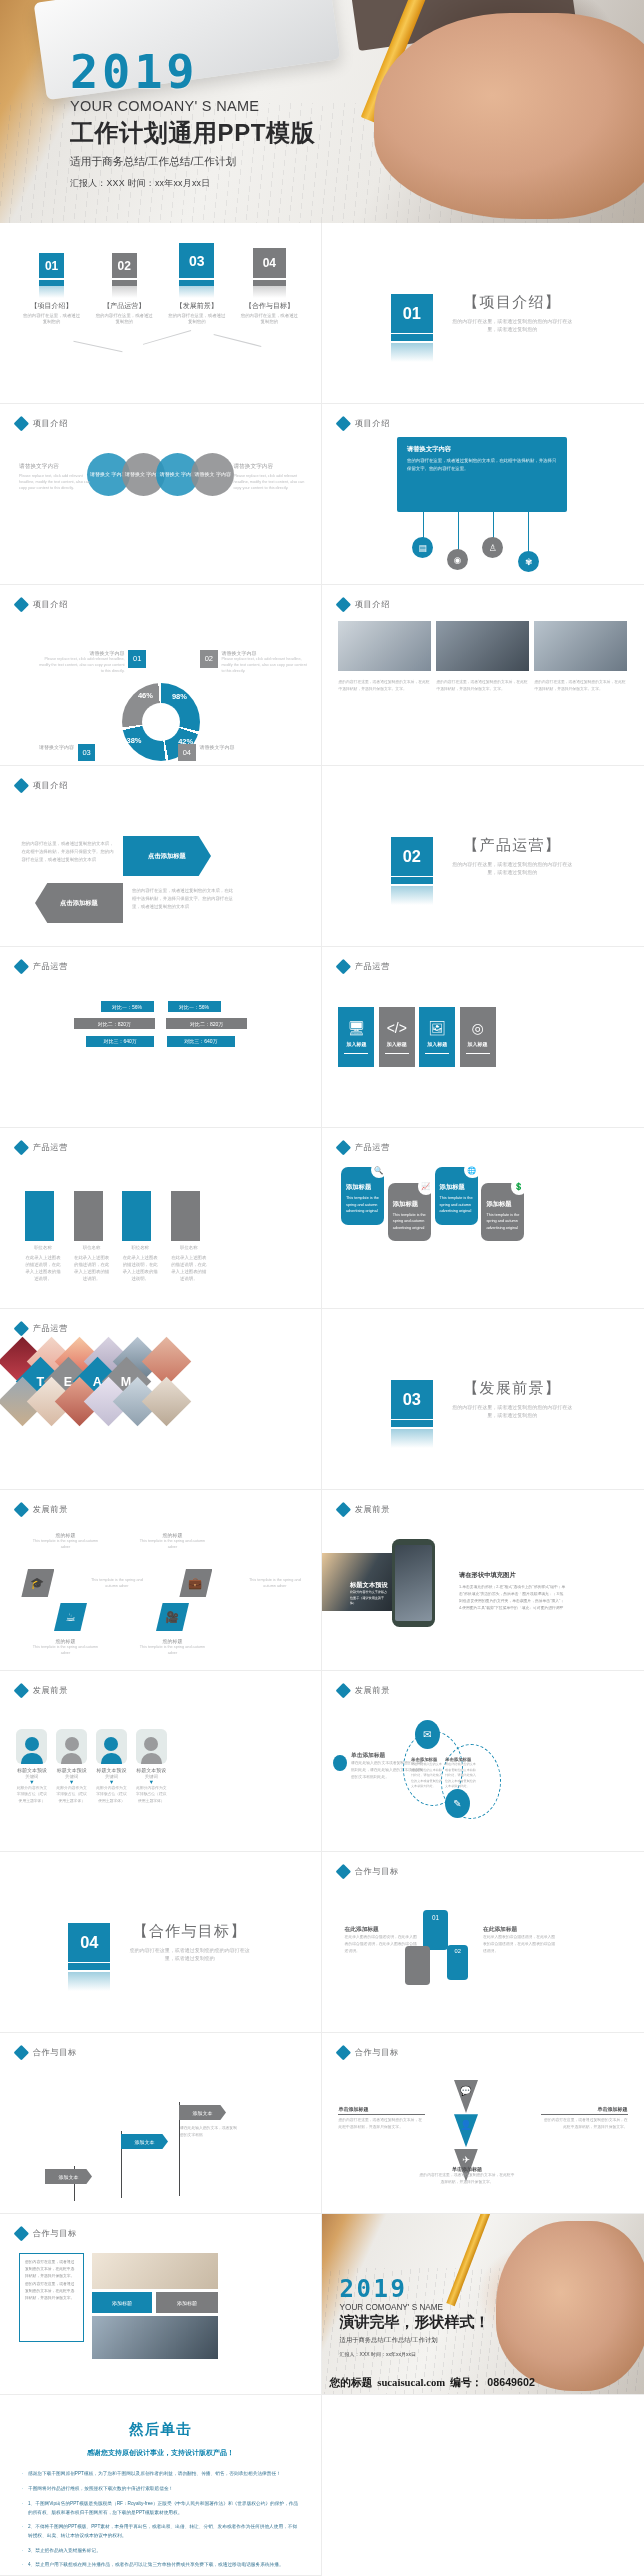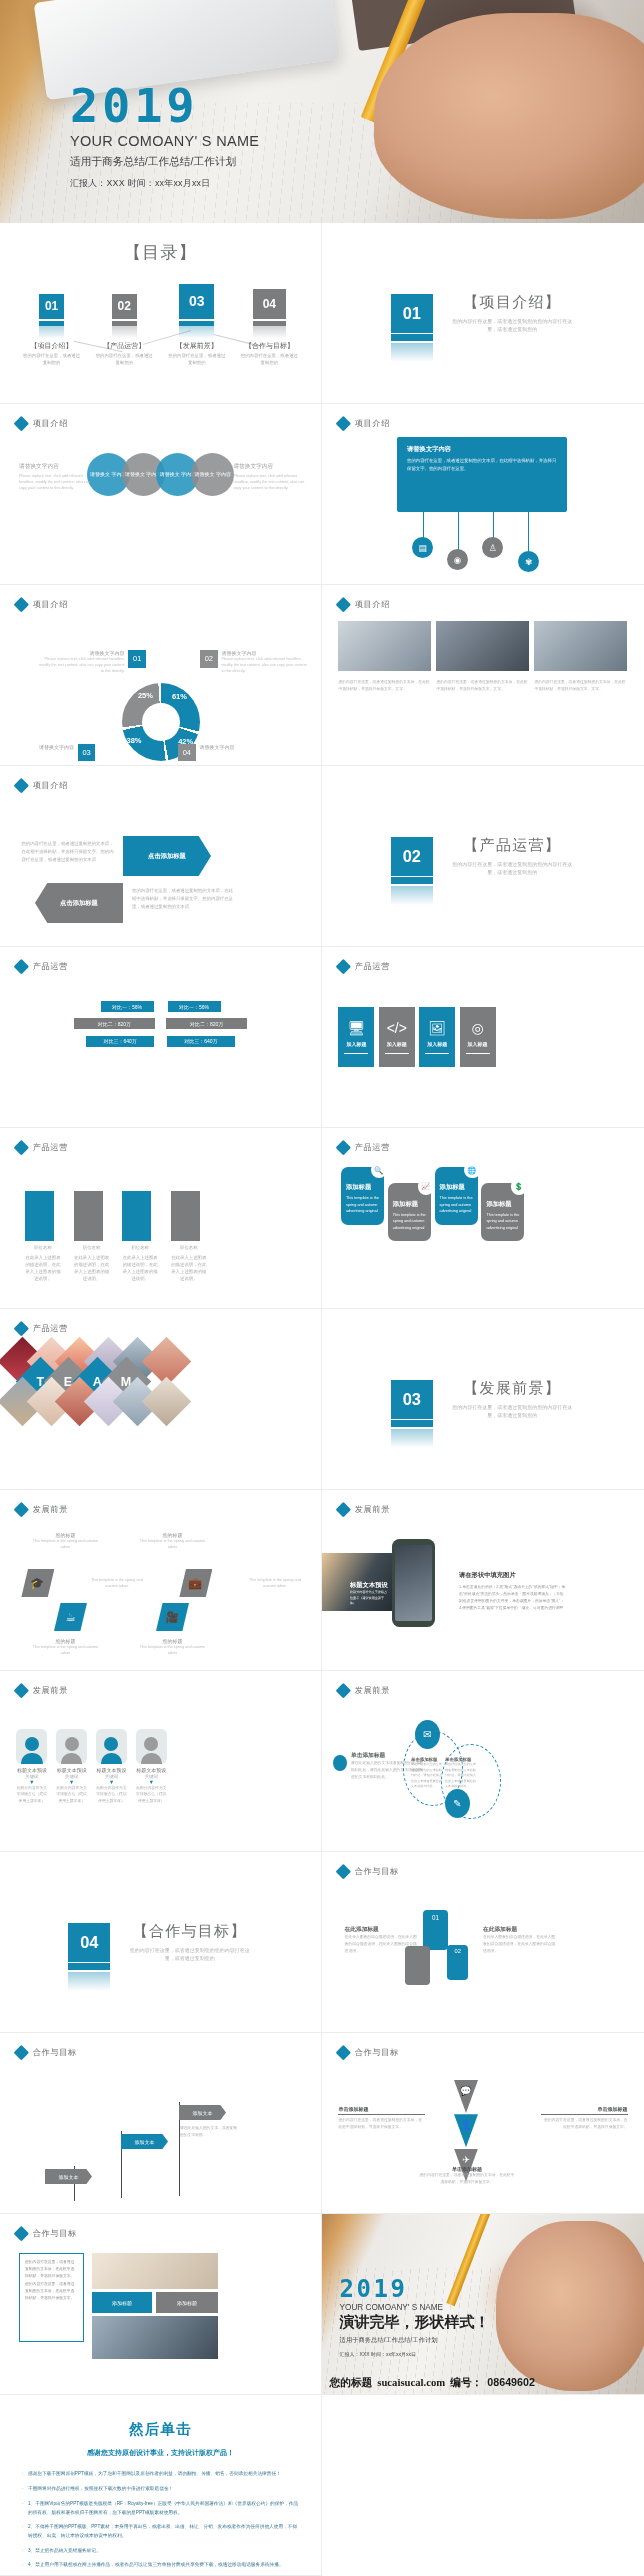--- a/index.html
+++ b/index.html
@@ -283,29 +283,29 @@
   <div class="cover">
     <div class="photo"></div>
     <div class="paperlines"></div>
     <div class="laptop"></div>
     <div class="screen"></div>
     <div class="pencil"></div>
     <div class="hand"></div>
     <div class="cover-text">
       <div class="cover-year">2019</div>
       <div class="cover-company">YOUR COMOANY' S NAME</div>
+      <div class="cover-title">工作计划通用PPT模版</div>
       <div class="cover-sub">适用于商务总结/工作总结/工作计划</div>
       <div class="cover-meta">汇报人：XXX   时间：xx年xx月xx日</div>
     </div>
   </div>
 
   <div class="grid">
 
     <div class="slide">
-      <div class="toc-title">【目录】</div>
       <div class="toc-line" style="left:73px;top:123px;width:50px;transform:rotate(12deg);"></div>
       <div class="toc-line" style="left:142px;top:114px;width:50px;transform:rotate(-16deg);"></div>
       <div class="toc-line" style="left:213px;top:117px;width:49px;transform:rotate(14deg);"></div>
       <div class="toc-row">
         <div class="toc-item" style="margin-top:8.8px;">
           <div class="toc-box blue">01</div>
           <div class="toc-refl"></div>
           <div class="toc-name">【项目介绍】</div>
           <div class="toc-desc">您的内容打在这里，或者通过复制您的</div>
         </div>
@@ -401,22 +401,22 @@
       </div>
       <div class="legend" style="right:14px;top:65px;">
         <div class="lg-num g">02</div>
         <div>
           <div class="lg-t">请替换文字内容</div>
           <div class="lg-d">Please replace text, click add relevant headline, modify the text content, also can copy your content to this directly.</div>
         </div>
       </div>
       <div class="donut-wrap">
         <div class="donut">
-          <div class="dlab" style="left:16.4px;top:7.5px;">25%</div>
-          <div class="dlab" style="right:12.6px;top:8.8px;">61%</div>
+          <div class="dlab" style="left:16.4px;top:7.5px;">46%</div>
+          <div class="dlab" style="right:12.6px;top:8.8px;">98%</div>
           <div class="dlab" style="right:6.3px;bottom:15px;">42%</div>
           <div class="dlab" style="left:5px;bottom:16.4px;">38%</div>
         </div>
       </div>
       <div class="legend" style="left:39px;bottom:3.8px;">
         <div style="text-align:right;">
           <div class="lg-t">请替换文字内容</div>
         </div>
         <div class="lg-num b">03</div>
       </div>

